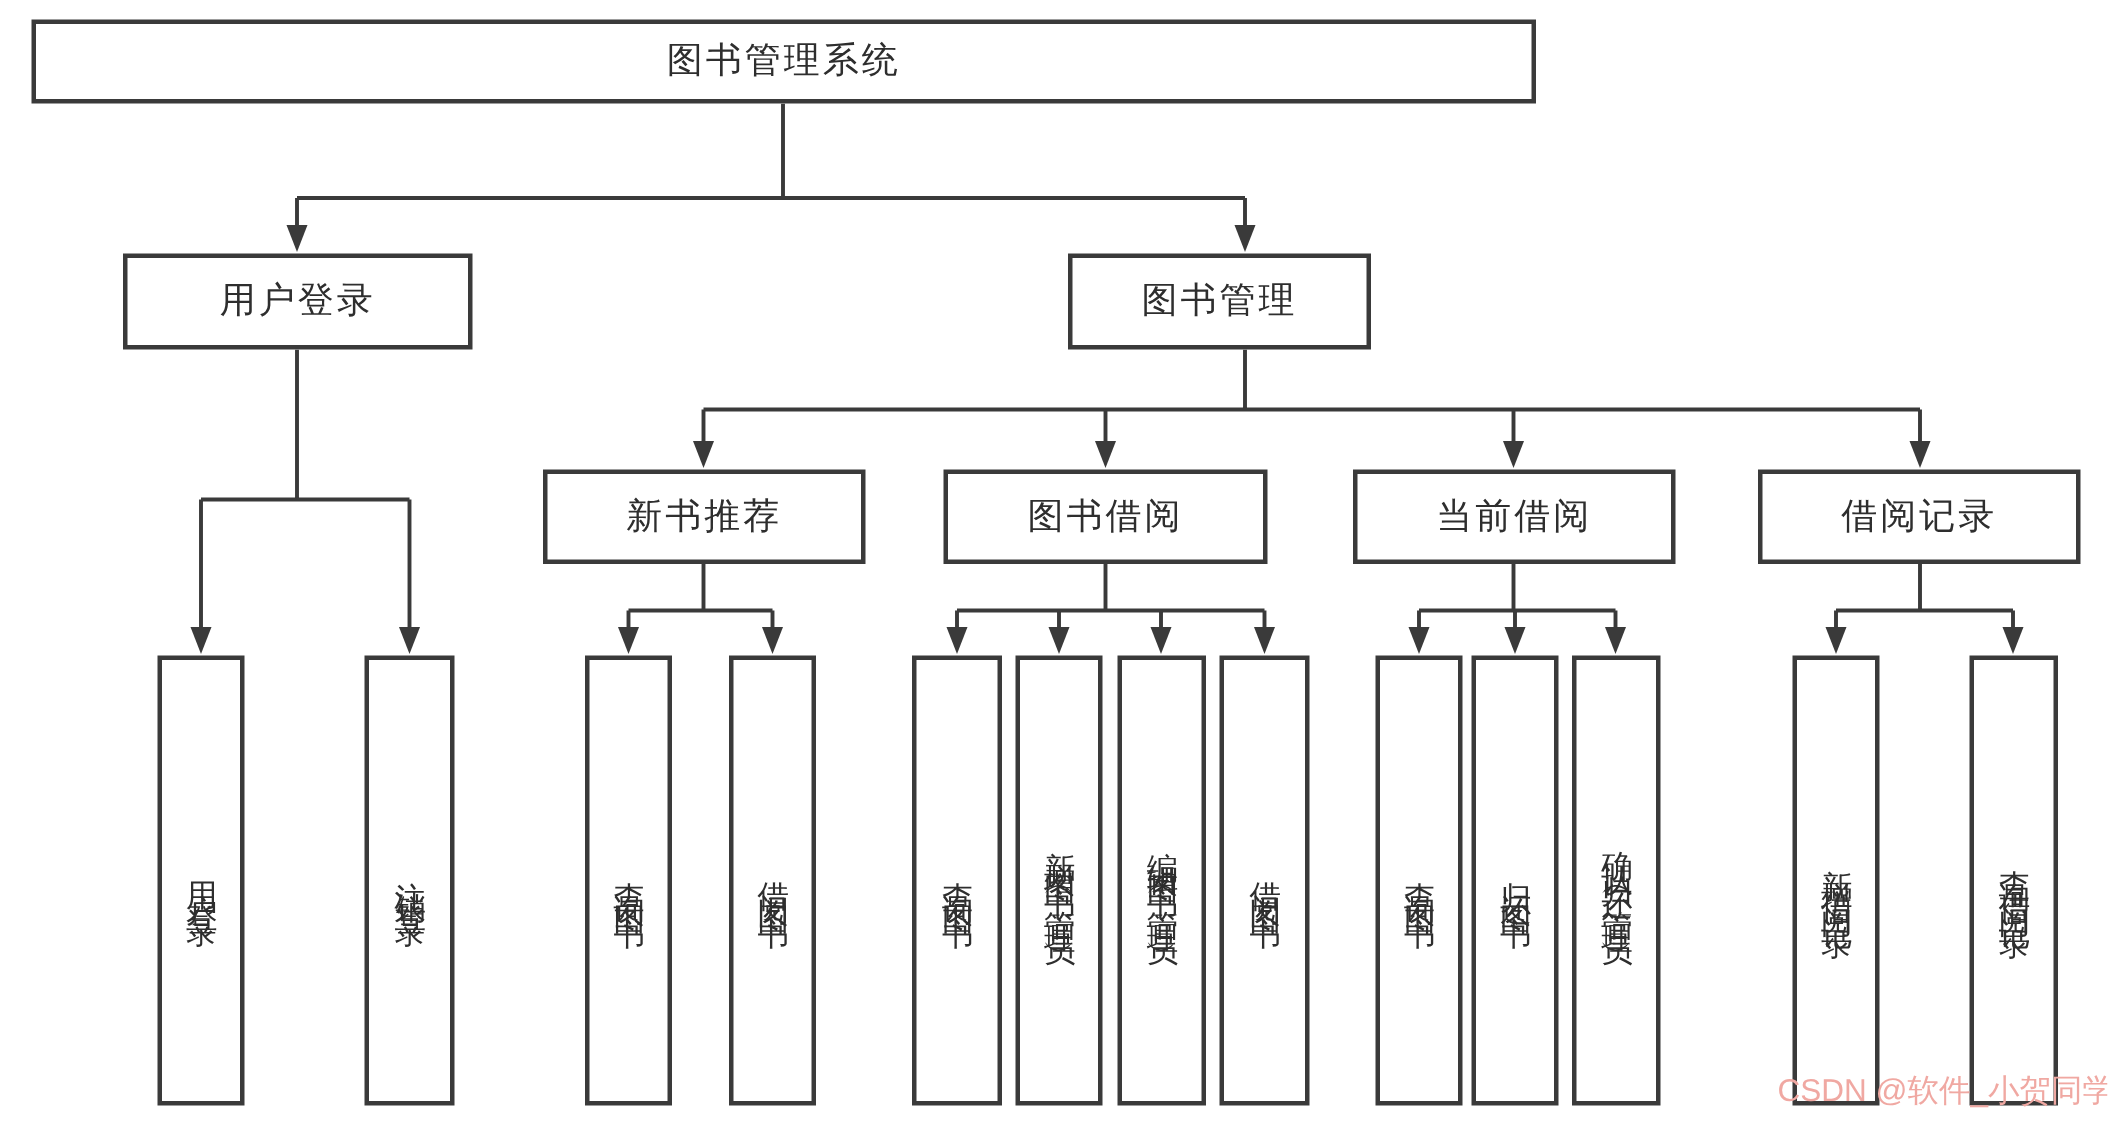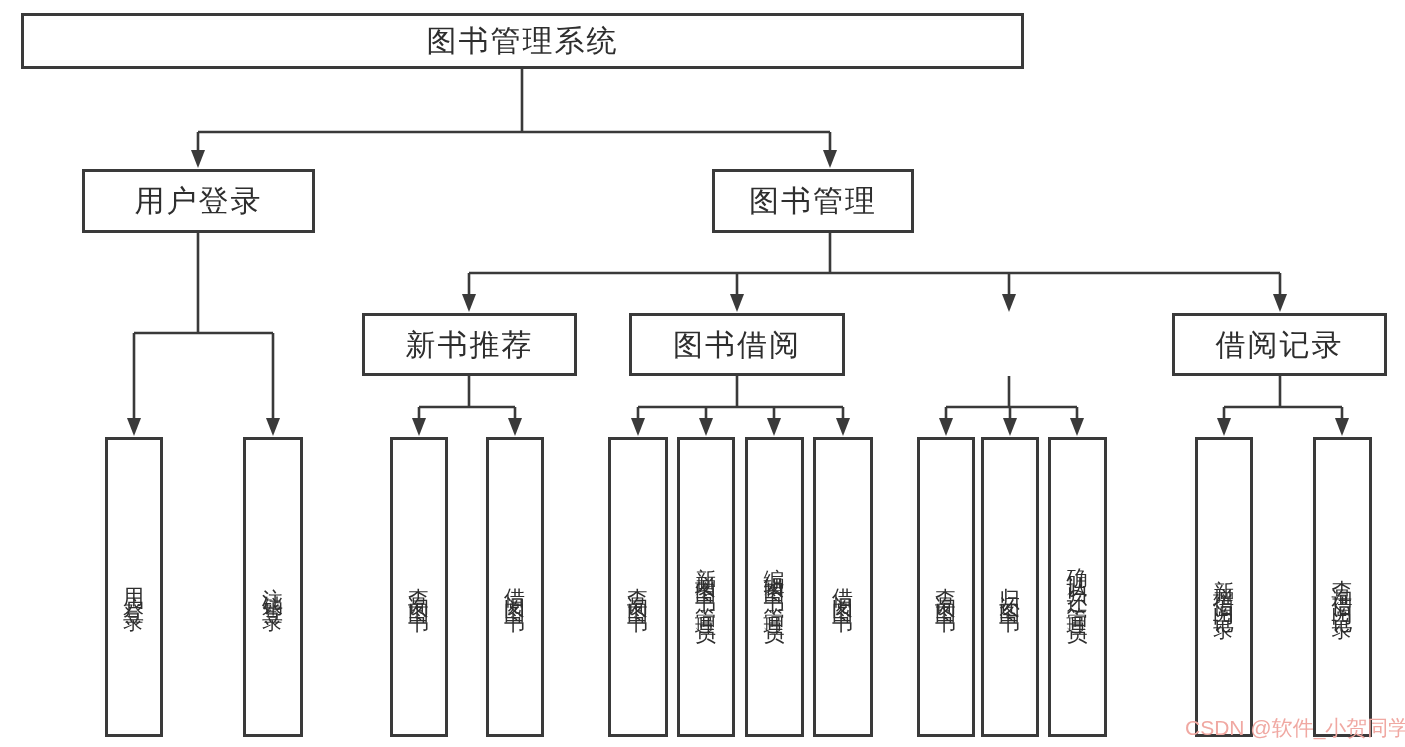--- a/index.html
+++ b/index.html
@@ -19,21 +19,21 @@
   }
   .box {
     position: absolute;
     box-sizing: border-box;
     border: 3px solid #3a3a3a;
     background: #ffffff;
     display: flex;
     align-items: center;
     justify-content: center;
     color: #2e2e2e;
-    font-size: 30px;
+    font-size: 24px;
     letter-spacing: 2px;
     line-height: 1;
     white-space: nowrap;
   }
   .root-box  { left: 21px;  top: 13px;  width: 1003px; height: 56px; }
 
   .l2-a { left: 82px;  top: 169px; width: 233px; height: 64px; }
   .l2-b { left: 712px; top: 169px; width: 202px; height: 64px; }
 
   .l3 { top: 313px; height: 63px; }
@@ -123,20 +123,23 @@
   <div class="box l2-b">
     <span>图书管理</span>
   </div>
 
   <div class="box l3 l3-1">
     <span>图书借阅</span>
   </div>
   <div class="box l3 l3-0">
     <span>新书推荐</span>
   </div>
+  <div class="box l3 l3-2">
+    <span>当前借阅</span>
+  </div>
   <div class="box l3 l3-3">
     <span>借阅记录</span>
   </div>
 
   <div class="box leaf leaf-1">
     <span class="vtext">用户登录</span>
   </div>
   <div class="box leaf leaf-2">
     <span class="vtext">注销登录</span>
   </div>

